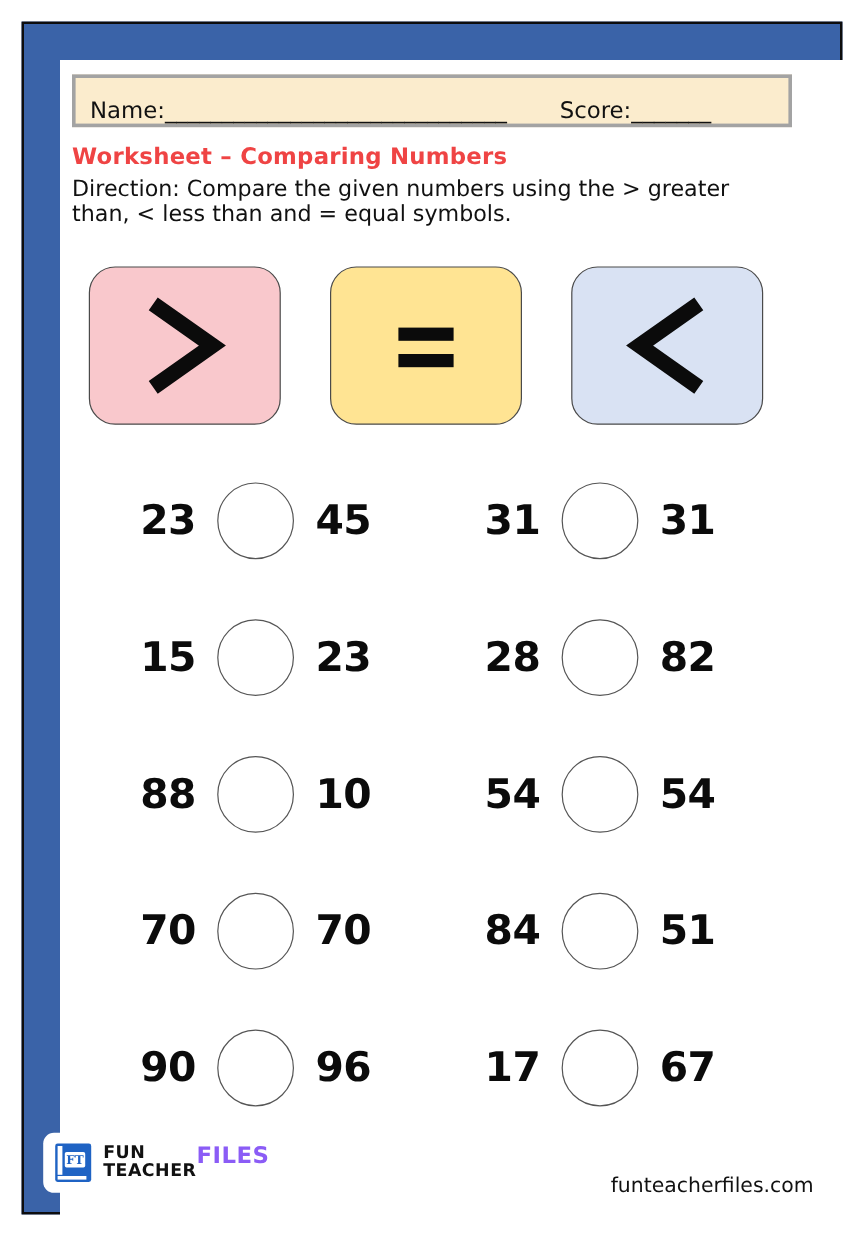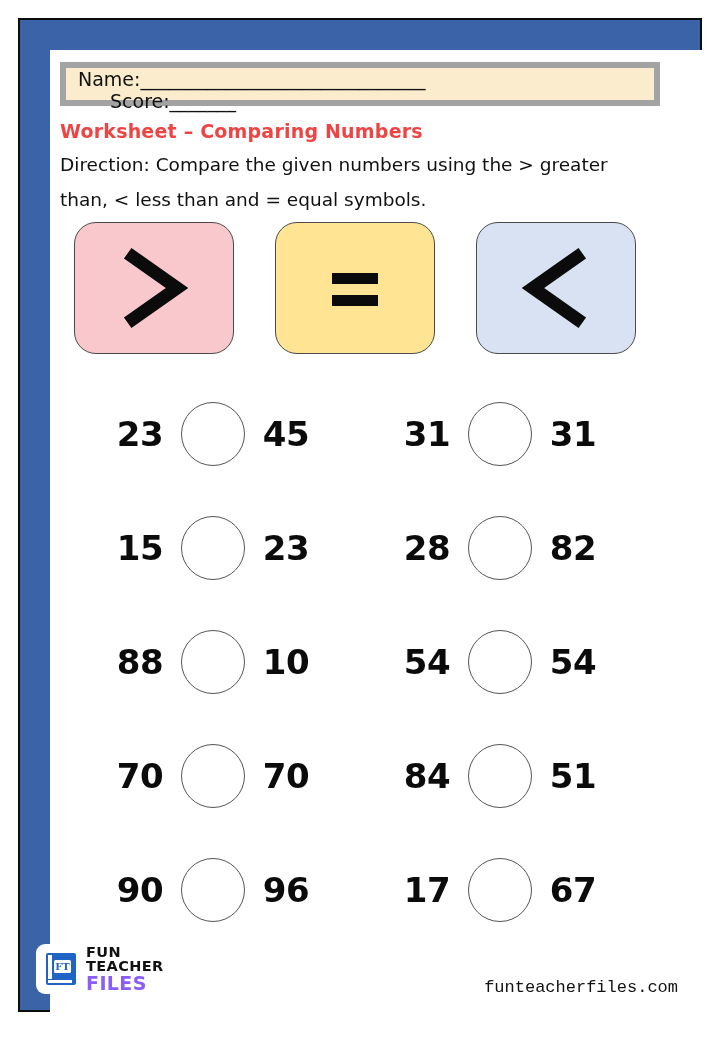--- a/index.html
+++ b/index.html
@@ -37,24 +37,23 @@
     background: #ffffff;
   }
 
   
   .namebar {
     position: absolute;
     left: 60px; top: 62px;
     width: 600px; height: 44px;
     box-sizing: border-box;
     background: #fbeccd;
-    border: 6px solid #a3a3a3;
-    display: flex;
-    align-items: flex-start;
-    flex-direction: column;
+    border: 3px solid #a3a3a3;
+    display: flex;
+    align-items: flex-end;
   }
   .namebar-text {
     font-family: "DejaVu Sans", sans-serif;
     font-size: 19px;
     color: #111111;
     white-space: pre;
     letter-spacing: 0px;
   }
   .nb-name { margin-left: 12px; }
   .nb-score { margin-left: 44px; }
@@ -66,21 +65,21 @@
     font-size: 19px;
     font-weight: bold;
     color: #ef4444;
     letter-spacing: 0.2px;
   }
   .direction {
     position: absolute;
     left: 60px; top: 147px;
     width: 595px;
     font-size: 18.5px;
-    line-height: 35px;
+    line-height: 21px;
     color: #111111;
   }
 
   
   .cards {
     position: absolute;
     left: 60px; top: 222px;
     width: 600px; height: 138px;
   }
   .card {
@@ -151,42 +150,40 @@
     padding-left: 9px;
     box-sizing: border-box;
   }
   .logo-mark {
     width: 34px; height: 34px;
     flex: 0 0 auto;
     margin-right: 7px;
   }
   .logo-words {
     display: flex;
-    flex-direction: column;
     justify-content: center;
     line-height: 1.02;
   }
   .logo-line1 {
     font-size: 14.5px;
     font-weight: bold;
     color: #111111;
     letter-spacing: 0.4px;
   }
   .logo-line2 {
     font-size: 19px;
     font-weight: bold;
     color: #8b5cf6;
     letter-spacing: 0.4px;
   }
   .site {
     position: absolute;
     right: 42px; top: 978px;
     font-size: 17px;
     color: #111111;
-    font-family: Liberation Mono, monospace;
   }
 </style>
 </head>
 <body>
 
 <div class="page">
 
   <div class="frame-outer">
     <div class="frame-inner"></div>
   </div>

